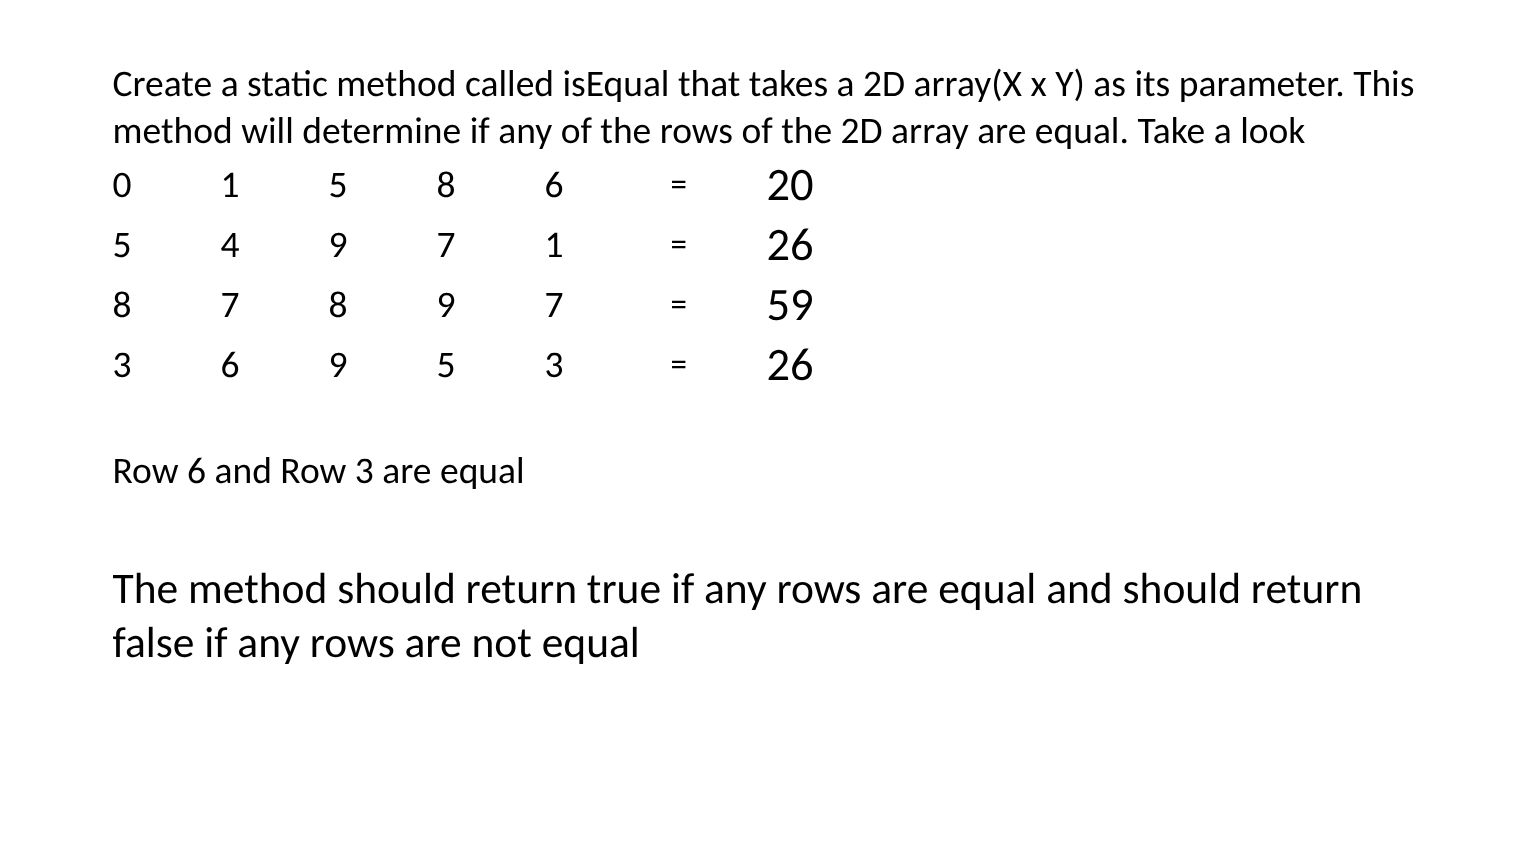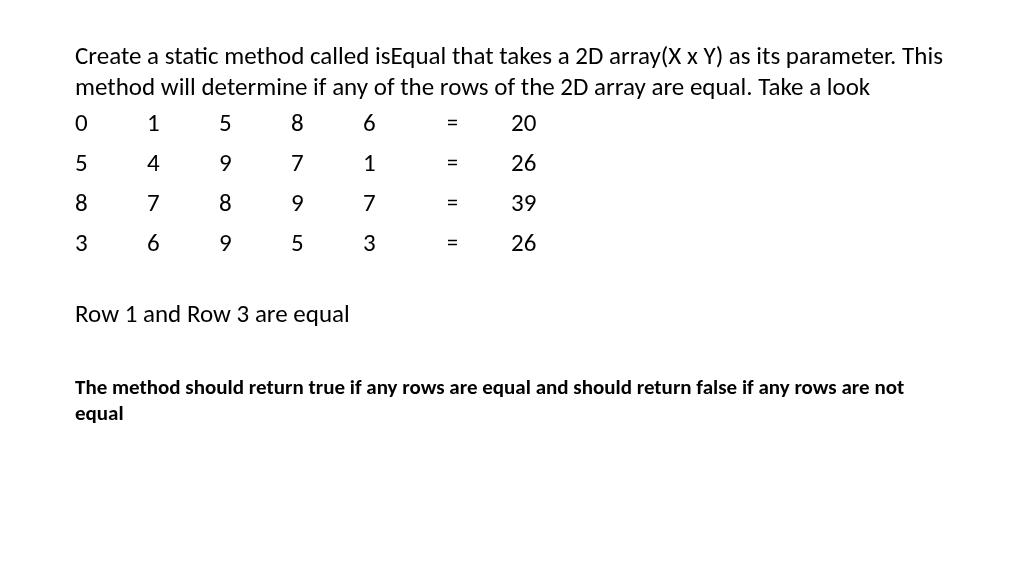--- a/index.html
+++ b/index.html
@@ -33,32 +33,31 @@
       text-align: left;
     }
     .eq-cell {
       width: 60px;
       font-size: 22px;
       text-align: left;
       padding-left: 12px;
     }
     .sum-cell {
       width: 72px;
-      font-size: 25px;
+      font-size: 31px;
       text-align: left;
       padding-left: 16px;
     }
     .observation {
       font-size: 25px;
       margin-bottom: 45px;
     }
     .conclusion {
-      font-size: 21px;
+      font-size: 29px;
       line-height: 1.25;
-      font-weight: bold;
     }
   </style>
 </head>
 <body>
 
 <div class="intro-text">Create a static method called isEqual that takes a 2D array(X x Y) as its parameter.  This method will determine if any of the rows of the 2D array are equal.  Take a look</div>
 
 <div class="data-table">
   <div class="data-row">
     <div class="data-cell">0</div>
@@ -78,28 +77,28 @@
     <div class="eq-cell">=</div>
     <div class="sum-cell">26</div>
   </div>
   <div class="data-row">
     <div class="data-cell">8</div>
     <div class="data-cell">7</div>
     <div class="data-cell">8</div>
     <div class="data-cell">9</div>
     <div class="data-cell">7</div>
     <div class="eq-cell">=</div>
-    <div class="sum-cell">39</div>
+    <div class="sum-cell">59</div>
   </div>
   <div class="data-row">
     <div class="data-cell">3</div>
     <div class="data-cell">6</div>
     <div class="data-cell">9</div>
     <div class="data-cell">5</div>
     <div class="data-cell">3</div>
     <div class="eq-cell">=</div>
     <div class="sum-cell">26</div>
   </div>
 </div>
 
-<div class="observation">Row 1 and Row 3 are equal</div>
+<div class="observation">Row 6 and Row 3 are equal</div>
 
 <div class="conclusion">The method should return true if any rows are equal and should return false if any rows are not equal</div>
 
 </body></html>

